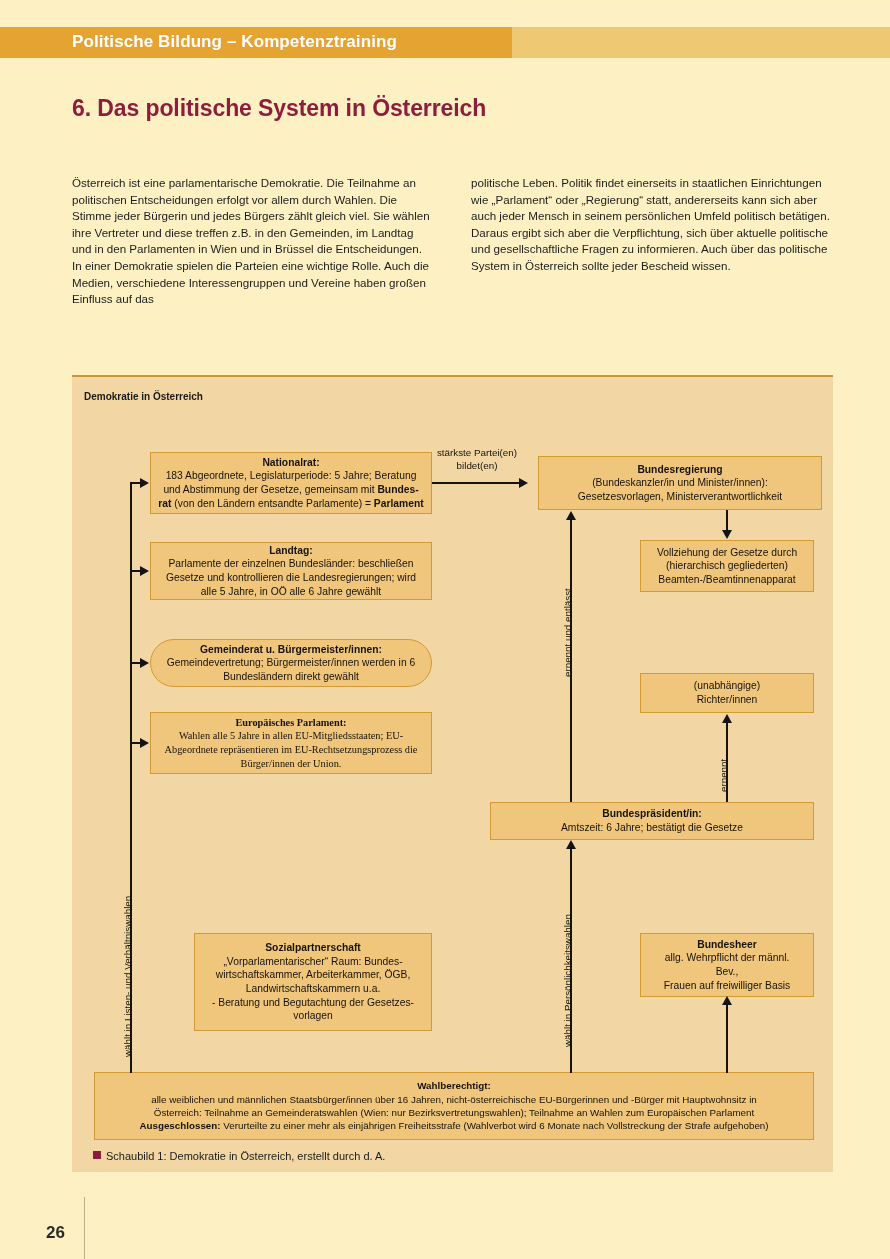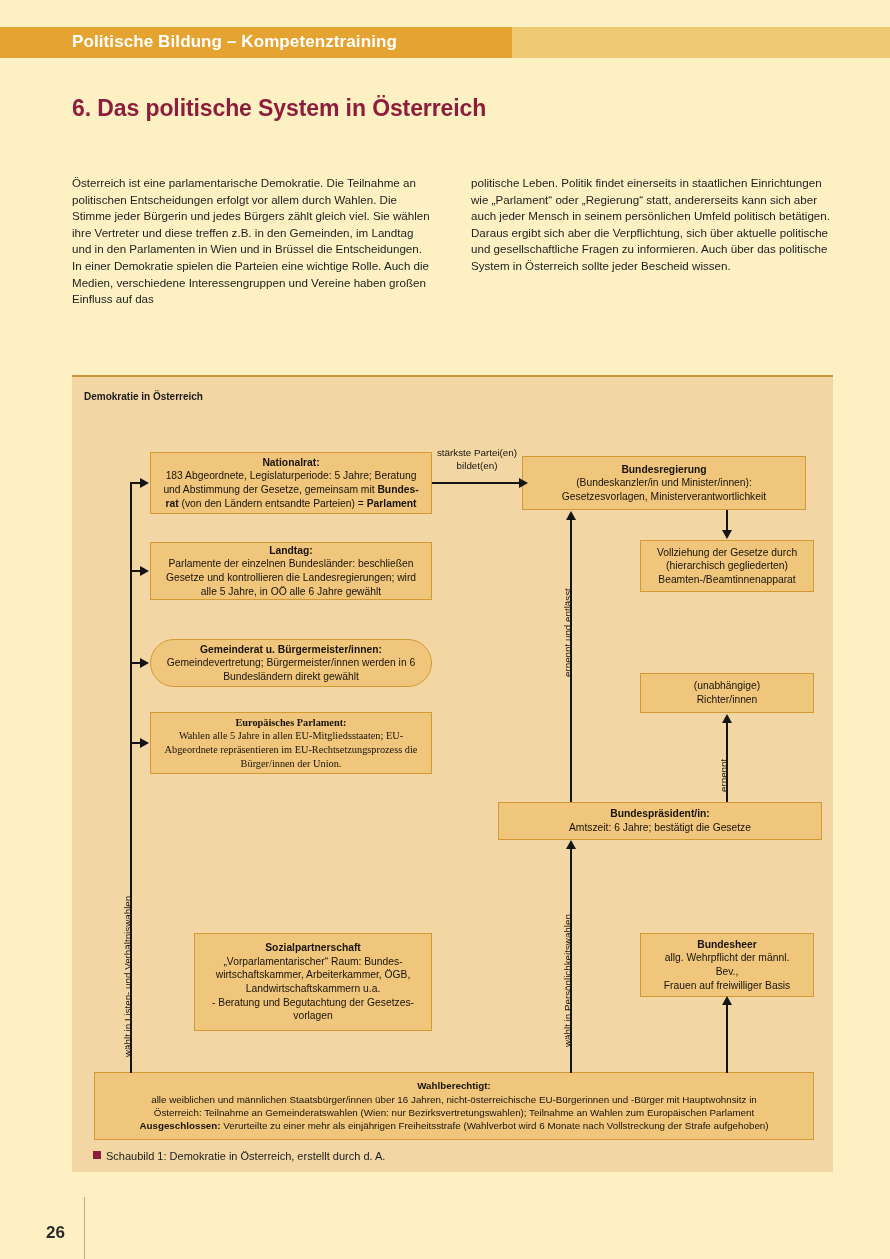--- a/index.html
+++ b/index.html
@@ -128,56 +128,56 @@
 Daraus ergibt sich aber die Verpflichtung, sich über aktuelle politische und gesellschaftliche Fragen zu informieren. Auch über das politische System in Österreich sollte jeder Bescheid wissen.</div>
 
 <div class="panel">
 
   <div class="panel-title">Demokratie in Österreich</div>
 
   <div class="box" style="left:78px;top:75px;width:282px;height:62px;">
     <div class="ttl">Nationalrat:</div>
     <div>183 Abgeordnete, Legislaturperiode: 5 Jahre; Beratung</div>
     <div><span>und Abstimmung der Gesetze, gemeinsam mit </span><b>Bundes-</b></div>
-    <div><b>rat</b><span> (von den Ländern entsandte Parteien) = </span><b>Parlament</b></div>
+    <div><b>rat</b><span> (von den Ländern entsandte Parlamente) = </span><b>Parlament</b></div>
   </div>
 
   <div class="box" style="left:78px;top:165px;width:282px;height:58px;">
     <div class="ttl">Landtag:</div>
     <div>Parlamente der einzelnen Bundesländer: beschließen Gesetze und kontrollieren die Landesregierungen; wird alle 5 Jahre, in OÖ alle 6 Jahre gewählt</div>
   </div>
 
   <div class="box" style="left:78px;top:262px;width:282px;height:48px;border-radius:24px;">
     <div class="ttl">Gemeinderat u. Bürgermeister/innen:</div>
     <div>Gemeindevertretung; Bürgermeister/innen werden in 6 Bundesländern direkt gewählt</div>
   </div>
 
   <div class="box" style="left:78px;top:335px;width:282px;height:62px;font-family:Liberation Serif, serif;">
     <div class="ttl">Europäisches Parlament:</div>
     <div>Wahlen alle 5 Jahre in allen EU-Mitgliedsstaaten; EU-Abgeordnete repräsentieren im EU-Rechtsetzungsprozess die Bürger/innen der Union.</div>
   </div>
 
-  <div class="box" style="left:450px;top:79px;width:284px;height:54px;">
+  <div class="box" style="left:466px;top:79px;width:284px;height:54px;">
     <div class="ttl">Bundesregierung</div>
     <div>(Bundeskanzler/in und Minister/innen):</div>
     <div>Gesetzesvorlagen, Ministerverantwortlichkeit</div>
   </div>
 
   <div class="box" style="left:568px;top:163px;width:174px;height:52px;">
     <div>Vollziehung der Gesetze durch</div>
     <div>(hierarchisch gegliederten)</div>
     <div>Beamten-/Beamtinnenapparat</div>
   </div>
 
   <div class="box" style="left:568px;top:296px;width:174px;height:40px;">
     <div>(unabhängige)</div>
     <div>Richter/innen</div>
   </div>
 
-  <div class="box" style="left:418px;top:425px;width:324px;height:38px;margin-left:8px;">
+  <div class="box" style="left:418px;top:425px;width:324px;height:38px;">
     <div class="ttl">Bundespräsident/in:</div>
     <div>Amtszeit: 6 Jahre; bestätigt die Gesetze</div>
   </div>
 
   <div class="box" style="left:122px;top:556px;width:238px;height:98px;">
     <div class="ttl">Sozialpartnerschaft</div>
     <div>„Vorparlamentarischer“ Raum: Bundes-</div>
     <div>wirtschaftskammer, Arbeiterkammer, ÖGB,</div>
     <div>Landwirtschaftskammern u.a.</div>
     <div>- Beratung und Begutachtung der Gesetzes-</div>

